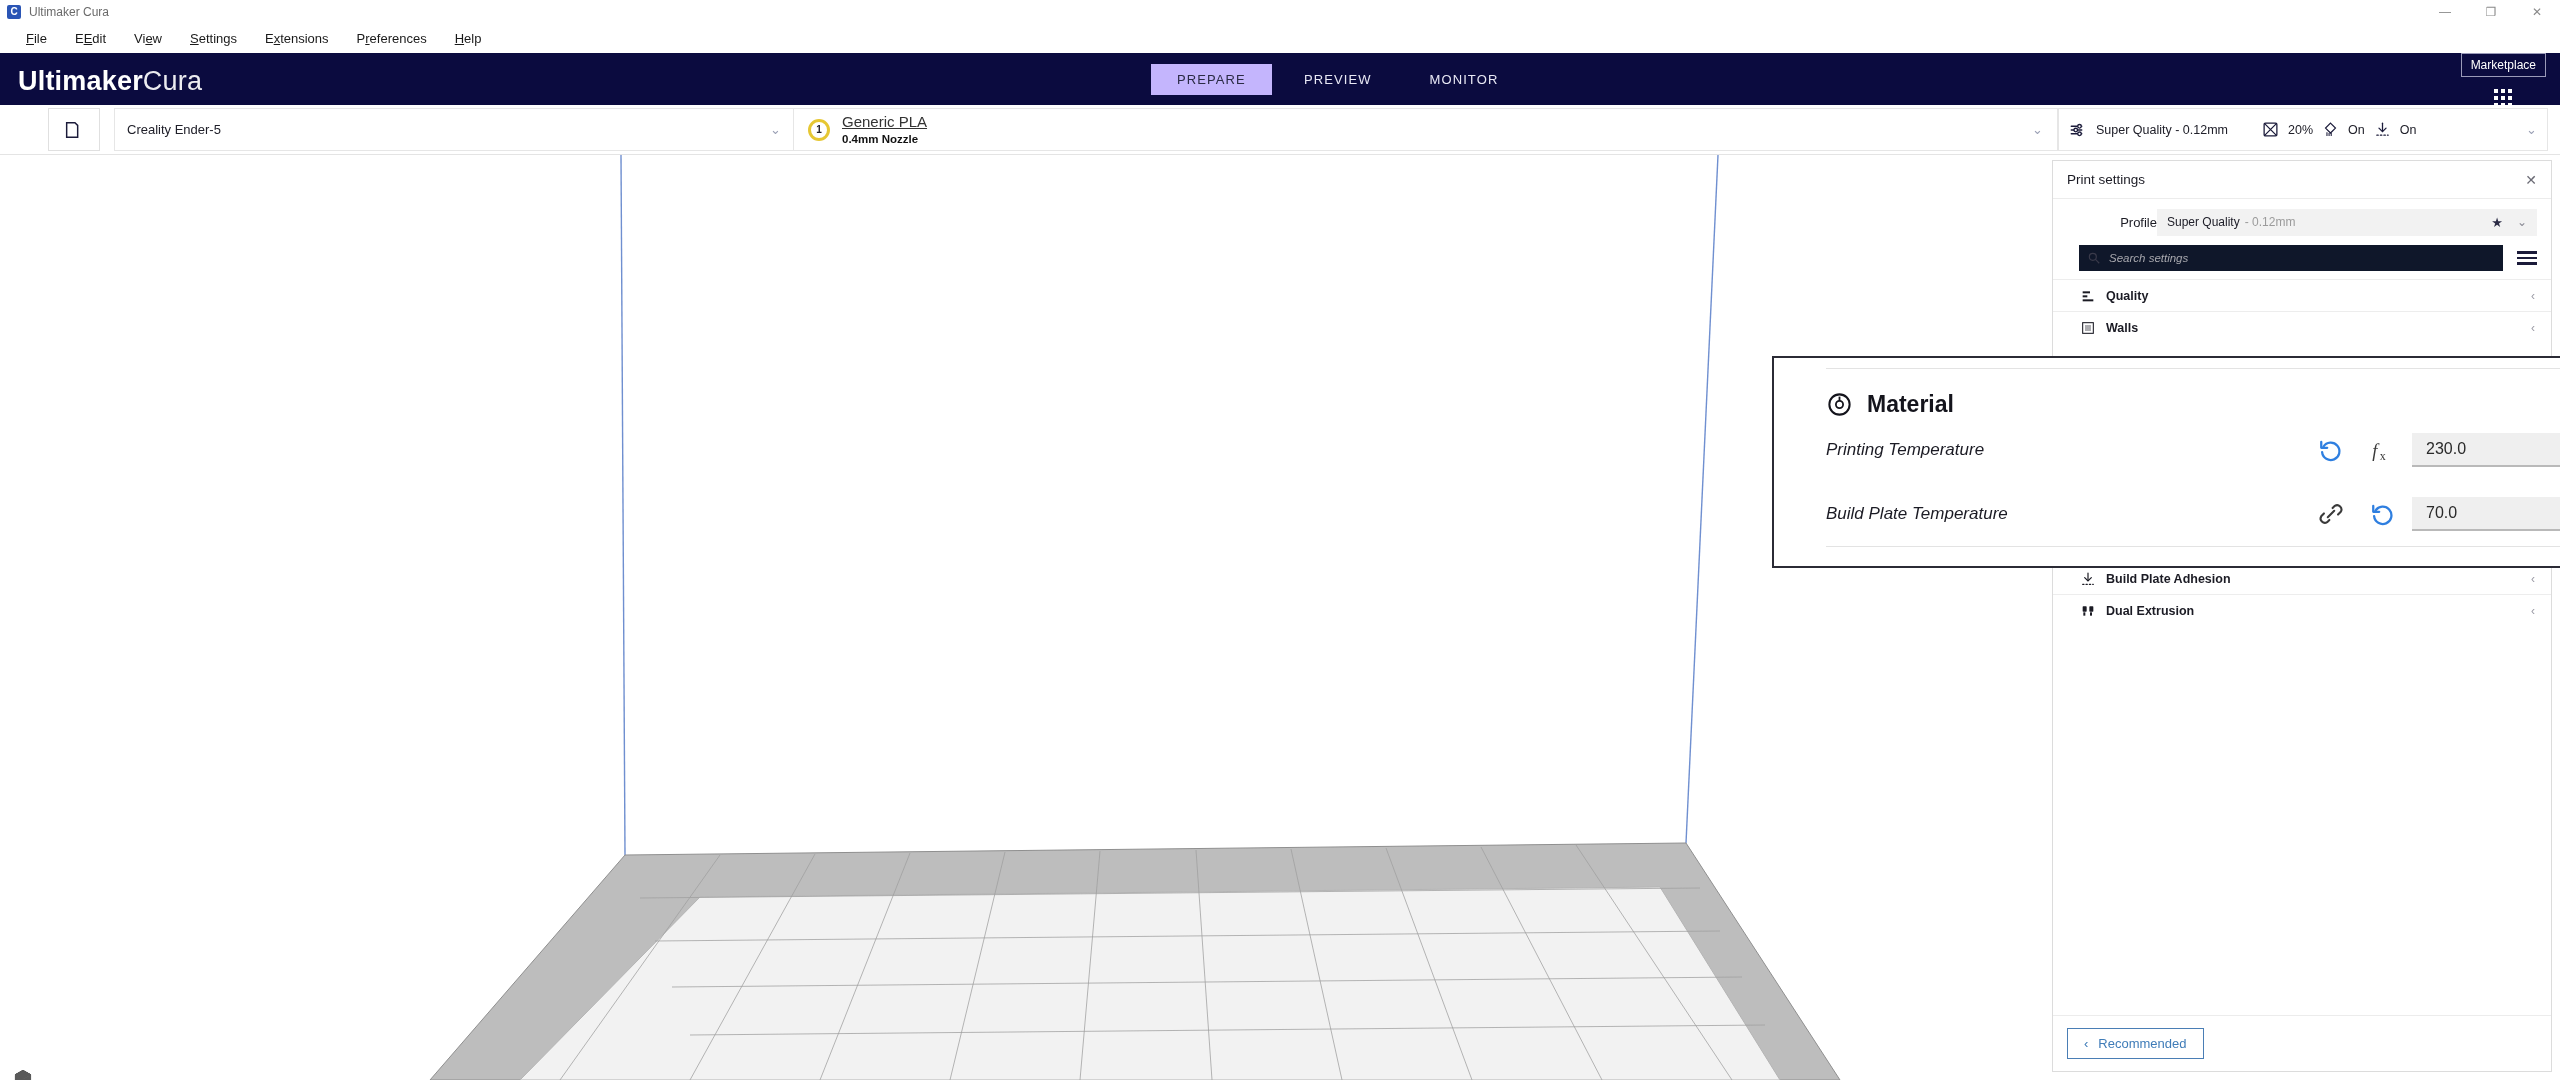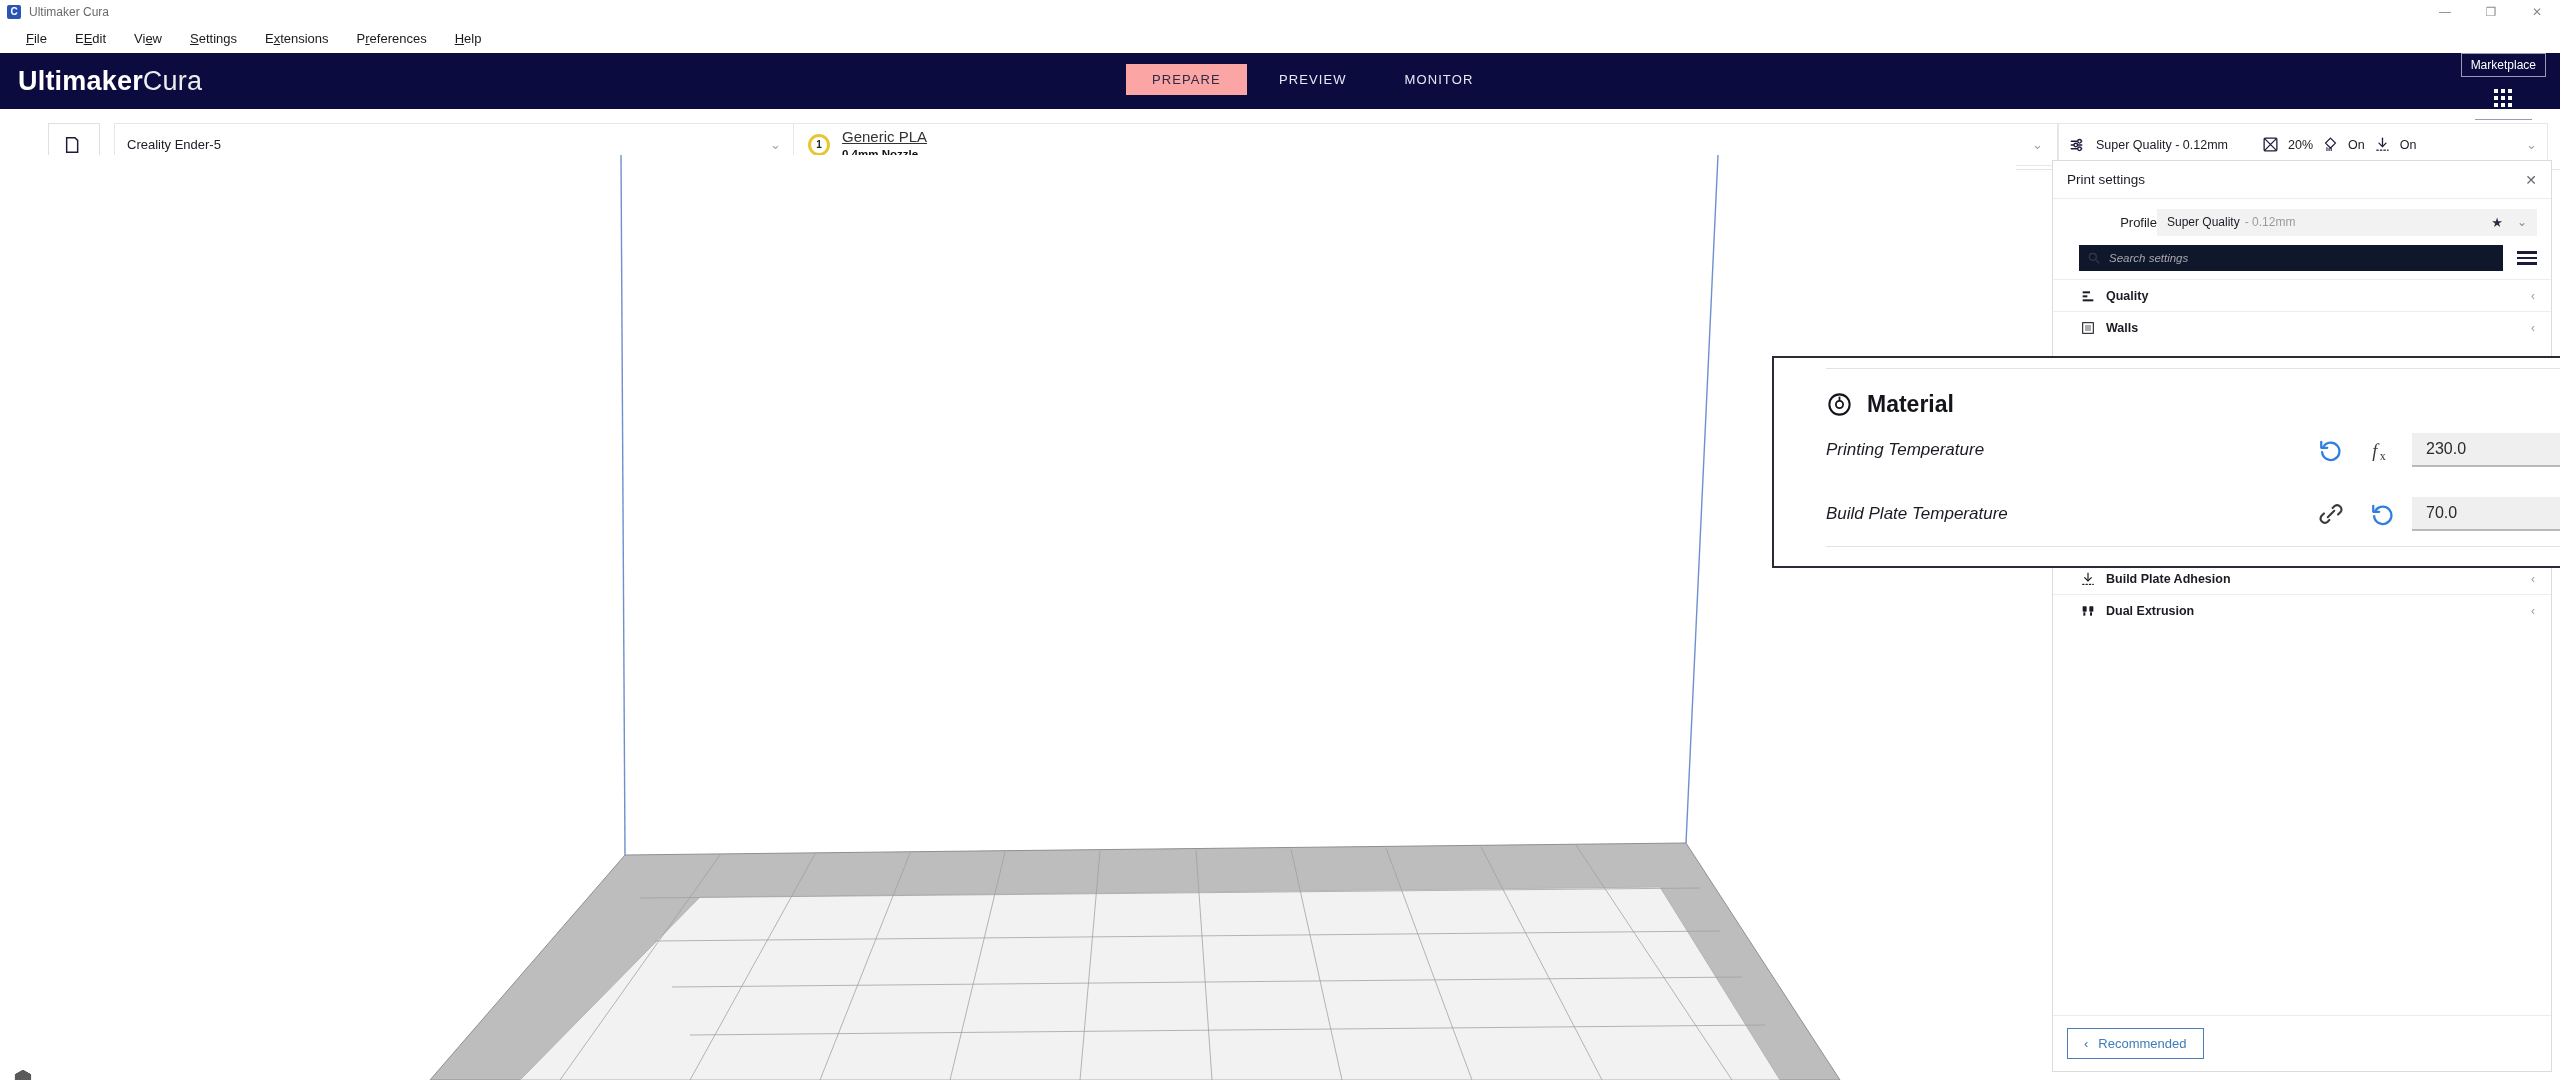--- a/index.html
+++ b/index.html
@@ -45,32 +45,32 @@
     background: #0b0b3f; display: flex; align-items: center;
   }
   .brand { font-size: 27px; color: #ffffff; margin-left: 18px; letter-spacing: .2px; }
   .brand b { font-weight: bold; }
   .brand span { font-weight: 300; opacity: .92; }
   .tabs { position: absolute; left: 1126px; top: 0; height: 52px; display: flex; align-items: center; }
   .tab {
     font-size: 13px; color: #e9e9f5; letter-spacing: 1.1px;
     padding: 8px 26px; margin-right: 6px;
   }
-  .tab.active { background: #fca5a5; color: #2b2b45; }
+  .tab.active { background: #c4b5fd; color: #2b2b45; margin-left: 25px; }
   .header-right { position: absolute; right: 14px; top: 0; height: 52px; display: flex; align-items: center; gap: 12px; flex-direction: column; }
   .hdr-btn {
     border: 1px solid #9a9ab8; color: #ffffff; font-size: 12px;
     padding: 4px 9px; background: transparent; white-space: nowrap;
   }
   .grid-icon { display: grid; grid-template-columns: repeat(3,4px); grid-gap: 3px; }
   .grid-icon i { width: 4px; height: 4px; background: #ffffff; display: block; }
 
   
   .toolbar {
-    position: absolute; top: 120px; left: 0; width: 2560px; height: 50px;
+    position: absolute; top: 105px; left: 0; width: 2560px; height: 50px;
     background: #ffffff; border-bottom: 1px solid #e4e4e4;
     display: flex; align-items: stretch;
   }
   .open-file {
     width: 52px; margin: 3px 0 3px 48px; border: 1px solid #e0e0e0;
     display: flex; align-items: center; justify-content: center; background: #fff;
   }
   .machine-select {
     flex: 0 0 680px; margin: 3px 0 3px 14px; background: #ffffff;
     border: 1px solid #e6e6e6; display: flex; align-items: center;

